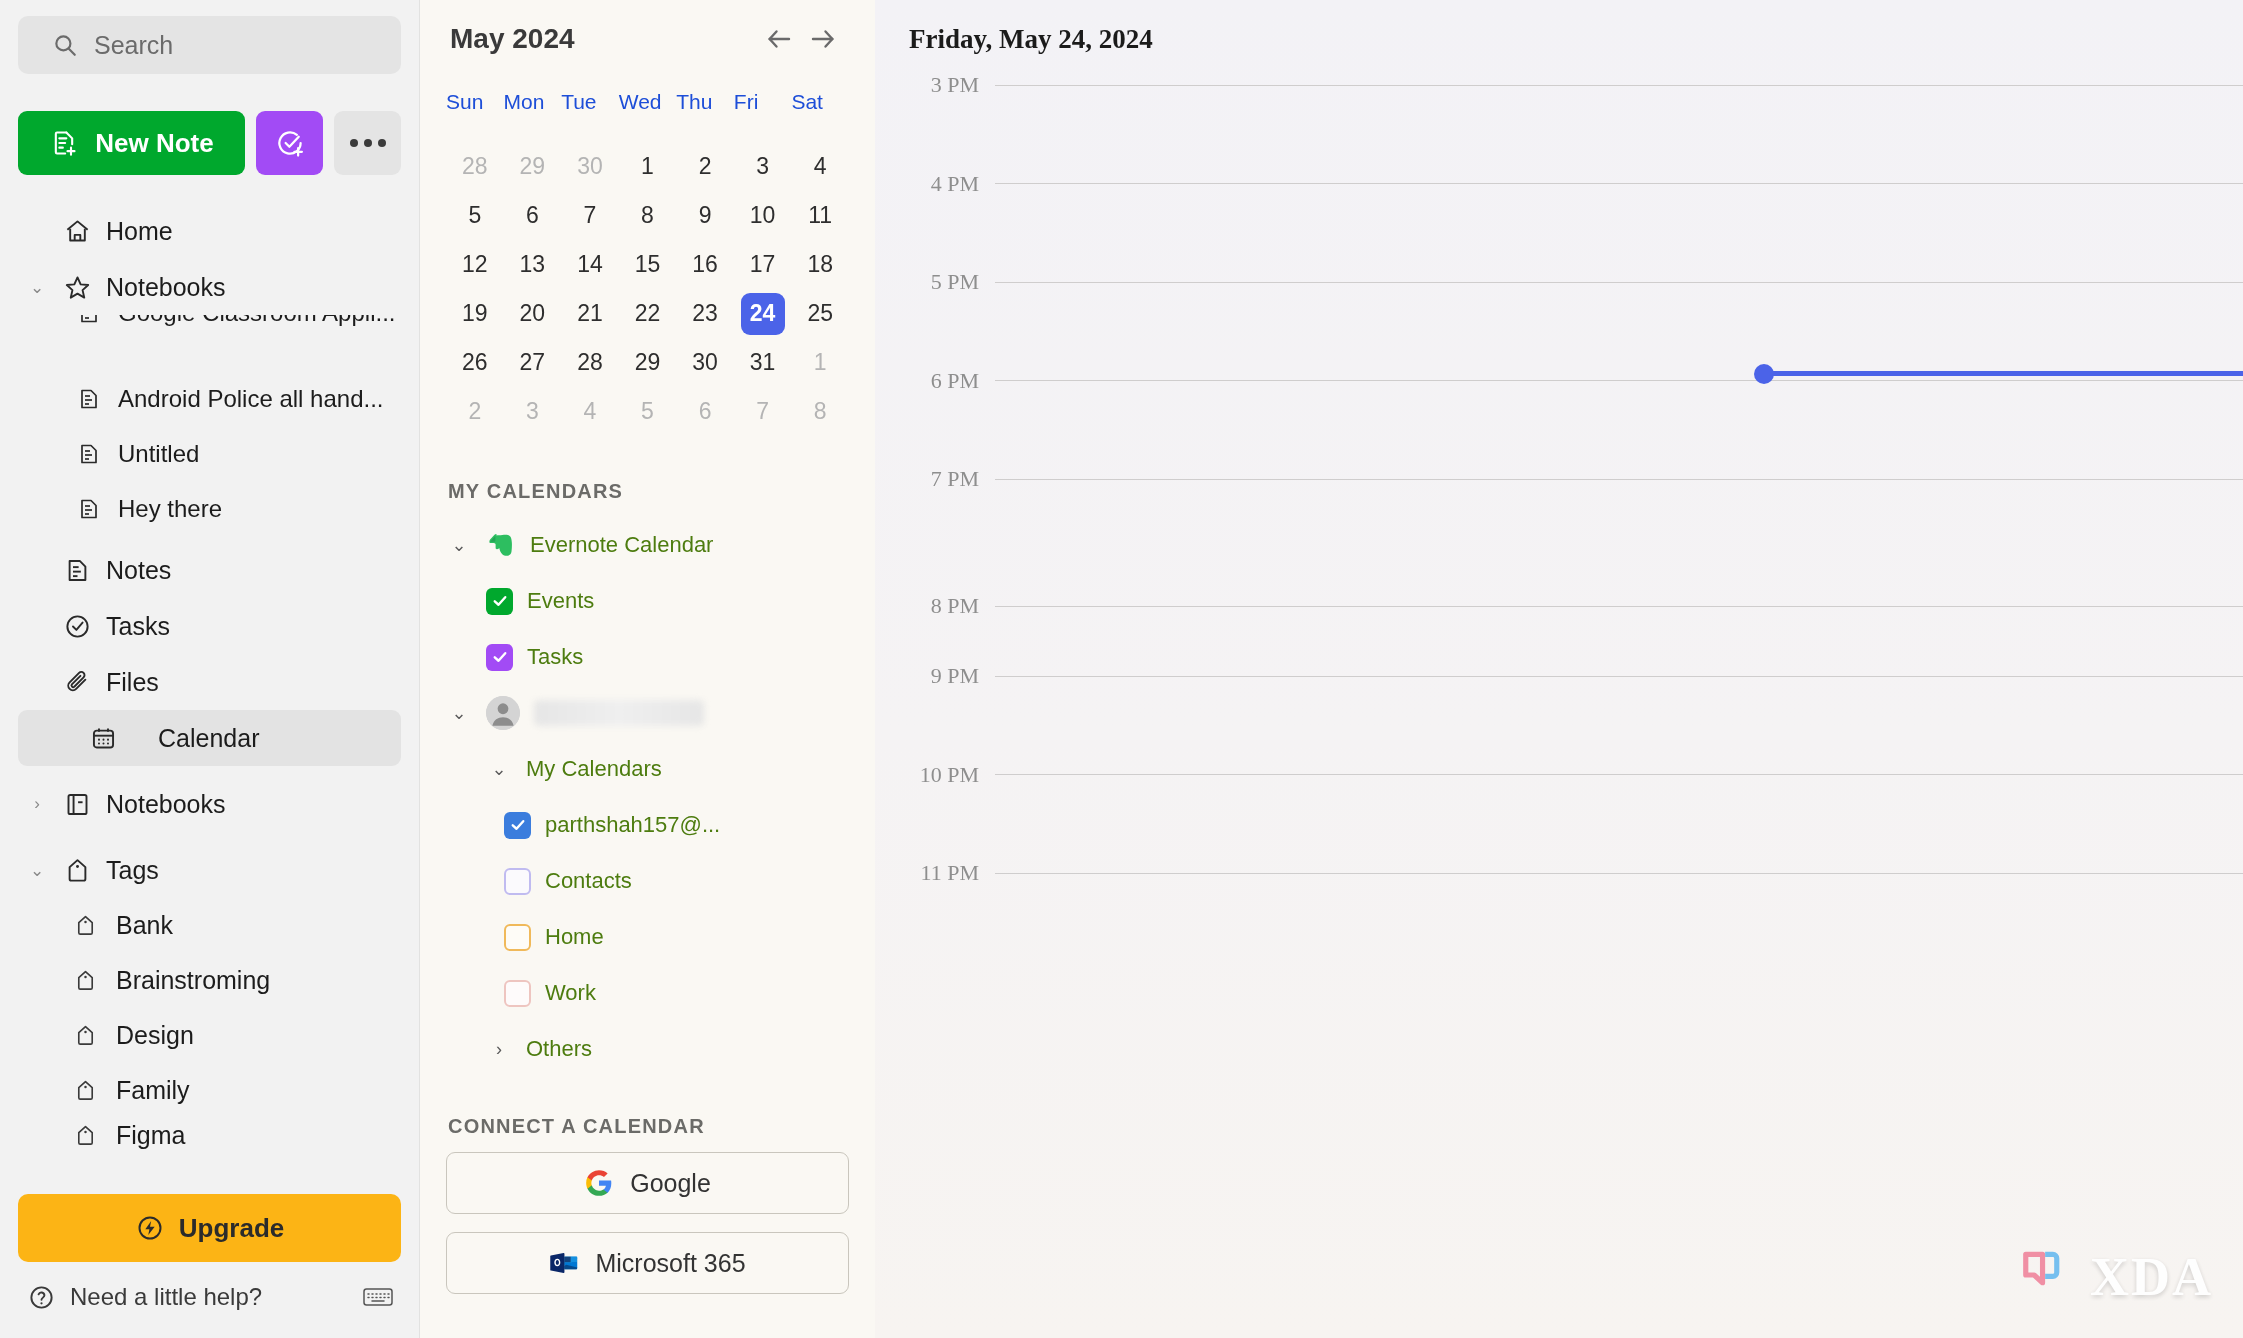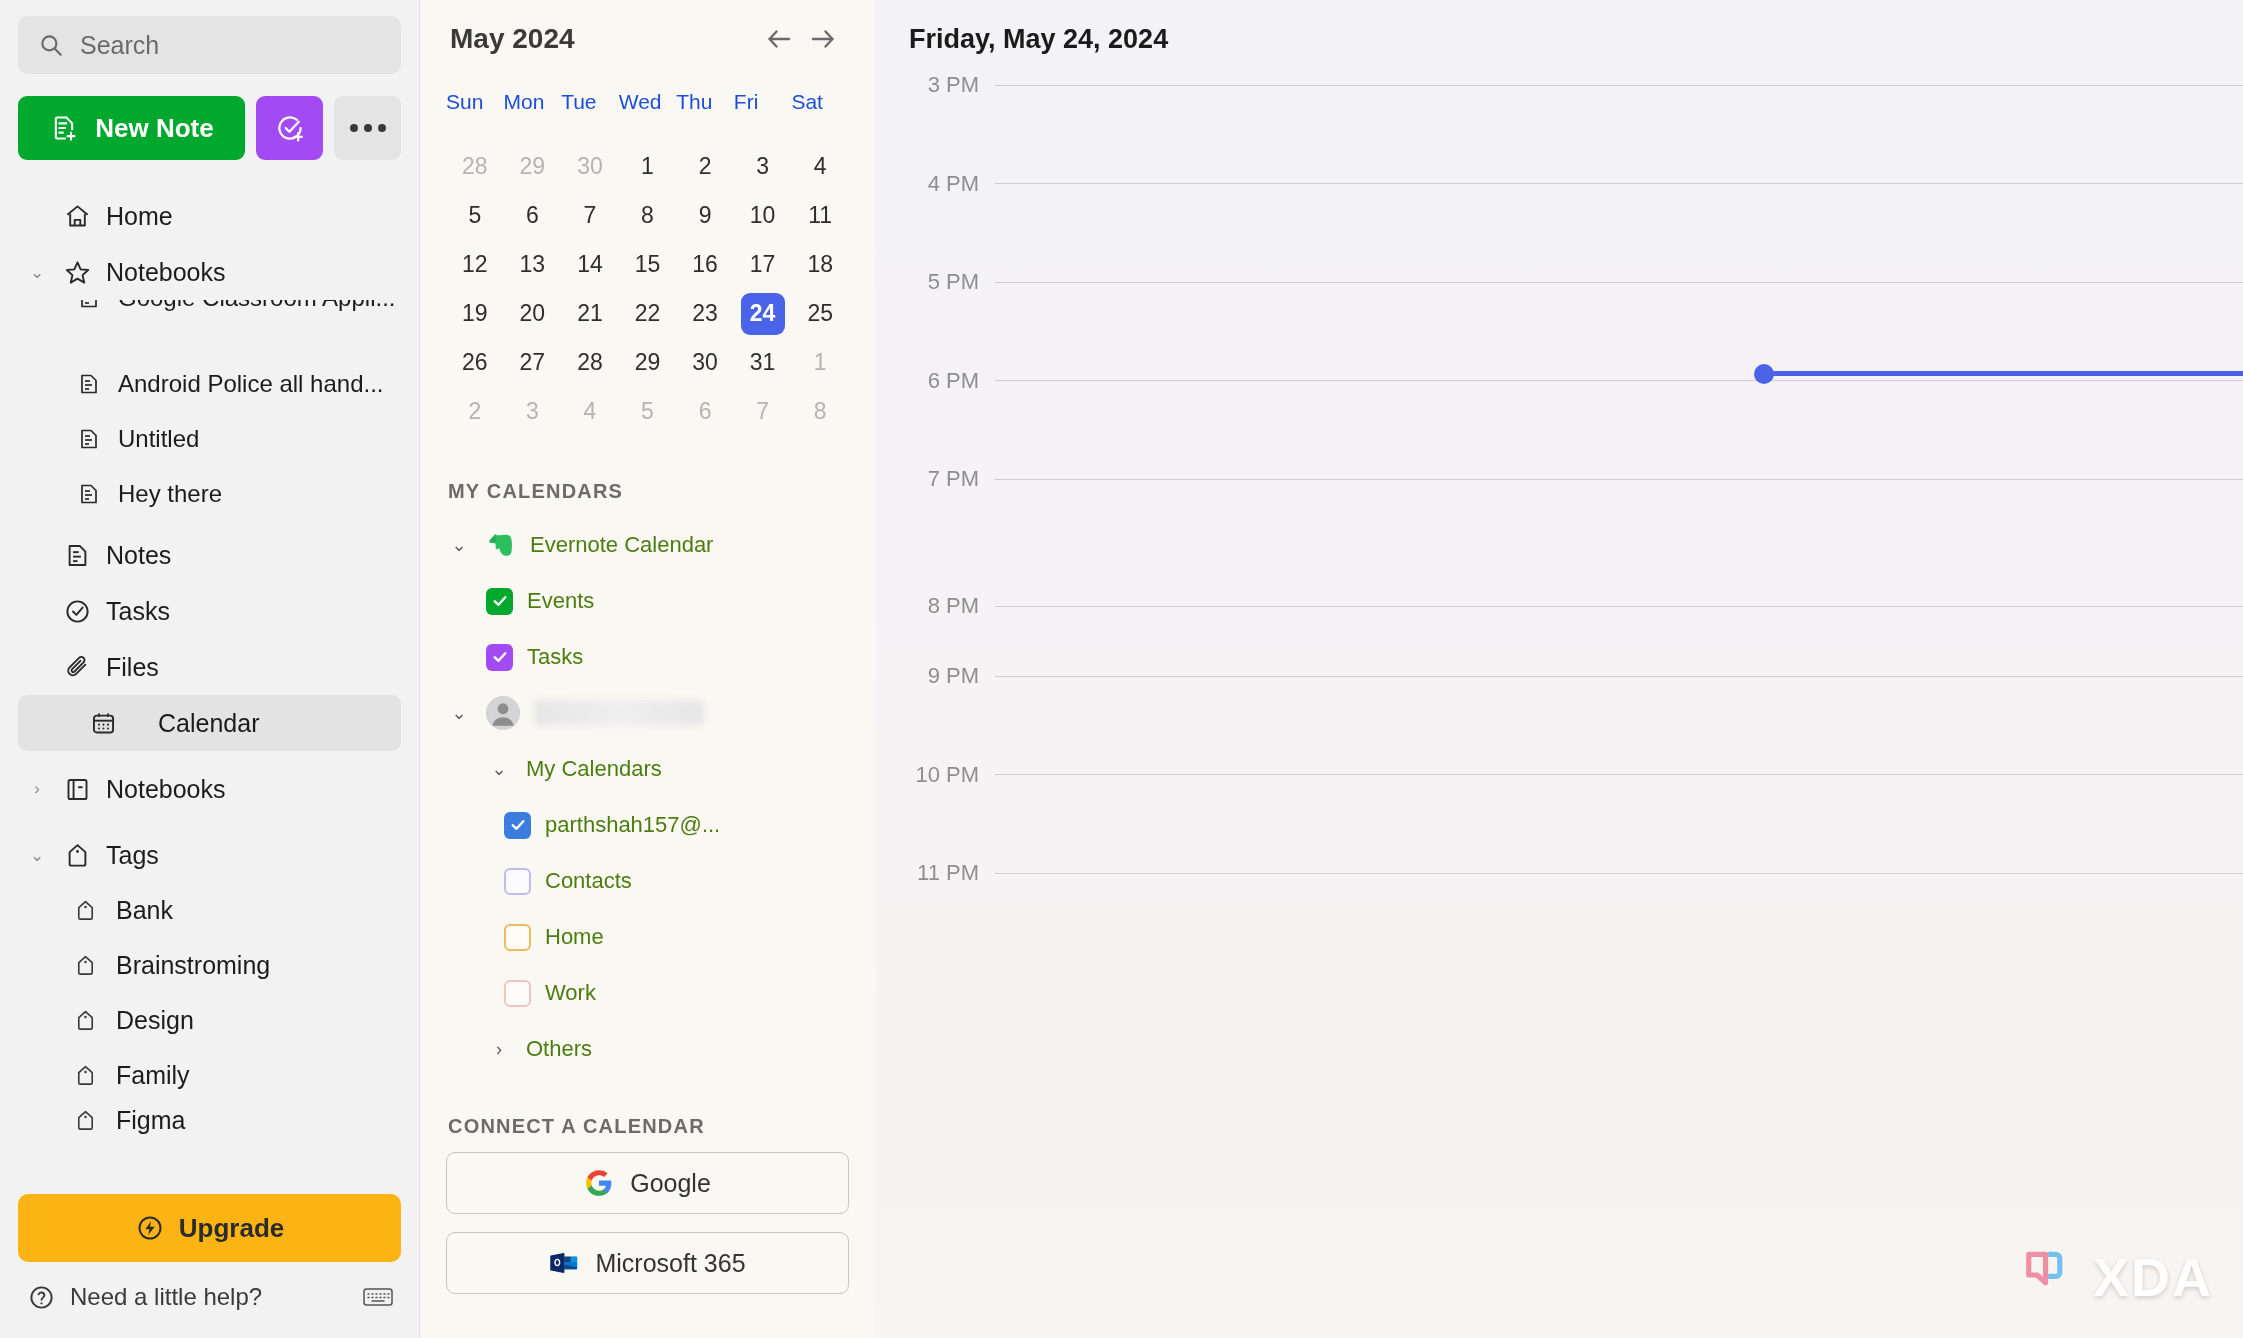--- a/index.html
+++ b/index.html
@@ -17,22 +17,22 @@
     width: 420px; height: 1338px;
     background: #f2f2f2;
     display: flex; flex-direction: column;
     position: relative;
     flex: none;
     border-right: 1px solid #e2e2e1;
   }
   .sb-top { padding: 16px 18px 0 18px; }
   .search-box {
     height: 58px; background: #e4e4e4; border-radius: 10px;
-    display: flex; align-items: center; gap: 14px; padding: 0 18px;
-    margin-bottom: 22px;
+    display: flex; align-items: center; gap: 14px; padding: 0 32px;
+    margin-bottom: 37px;
   }
   .search-box .txt { color: #6b6b6b; font-size: 25px; }
   .btn-row { display: flex; gap: 11px; margin-bottom: 28px; }
   .new-note-btn {
     flex: 1; height: 64px; background: #00a82d; border-radius: 9px;
     display: flex; align-items: center; justify-content: center; gap: 16px;
     color: #fff; font-size: 26px; font-weight: bold; cursor: pointer;
   }
   .task-btn {
     width: 67px; height: 64px; background: #a24bf5; border-radius: 9px;
@@ -136,20 +136,21 @@
     height: 62px; border: 1px solid #c9c6bd; border-radius: 9px;
     background: #faf8f3; display: flex; align-items: center; justify-content: center;
     gap: 16px; font-size: 25px; color: #333; cursor: pointer; margin-bottom: 18px;
   }
 
   
   .main {
     flex: 1; height: 1338px; position: relative;
     background: linear-gradient(180deg,#f3f2f6 0%, #f5f3f4 55%, #f7f4f1 100%);
     overflow: hidden;
+    font-family: Liberation Serif, serif;
   }
   .day-title {
     font-size: 27px; font-weight: bold; color: #1b1b1b;
     padding: 24px 0 0 34px;
   }
   .grid-wrap { position: absolute; left: 0; right: 0; top: 60px; bottom: 0; }
   .hour-row { position: absolute; left: 0; right: 0; display: flex; align-items: center; }
   .hour-label {
     width: 120px; text-align: right; padding-right: 16px;
     font-size: 22px; color: #8e8e8e; flex: none;

